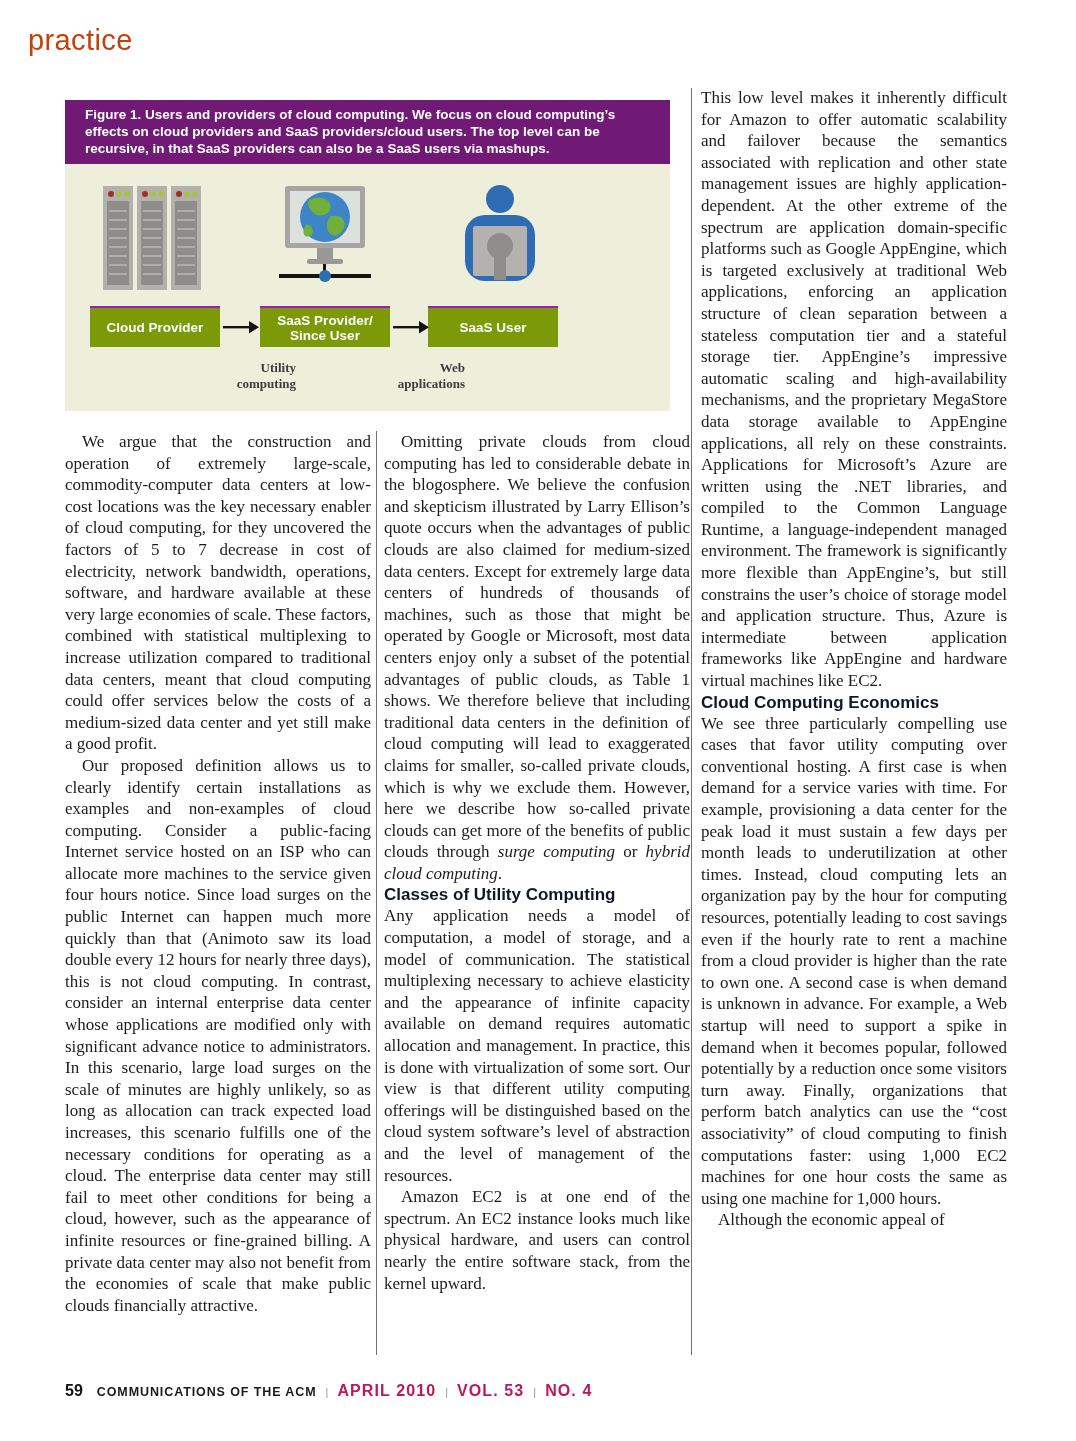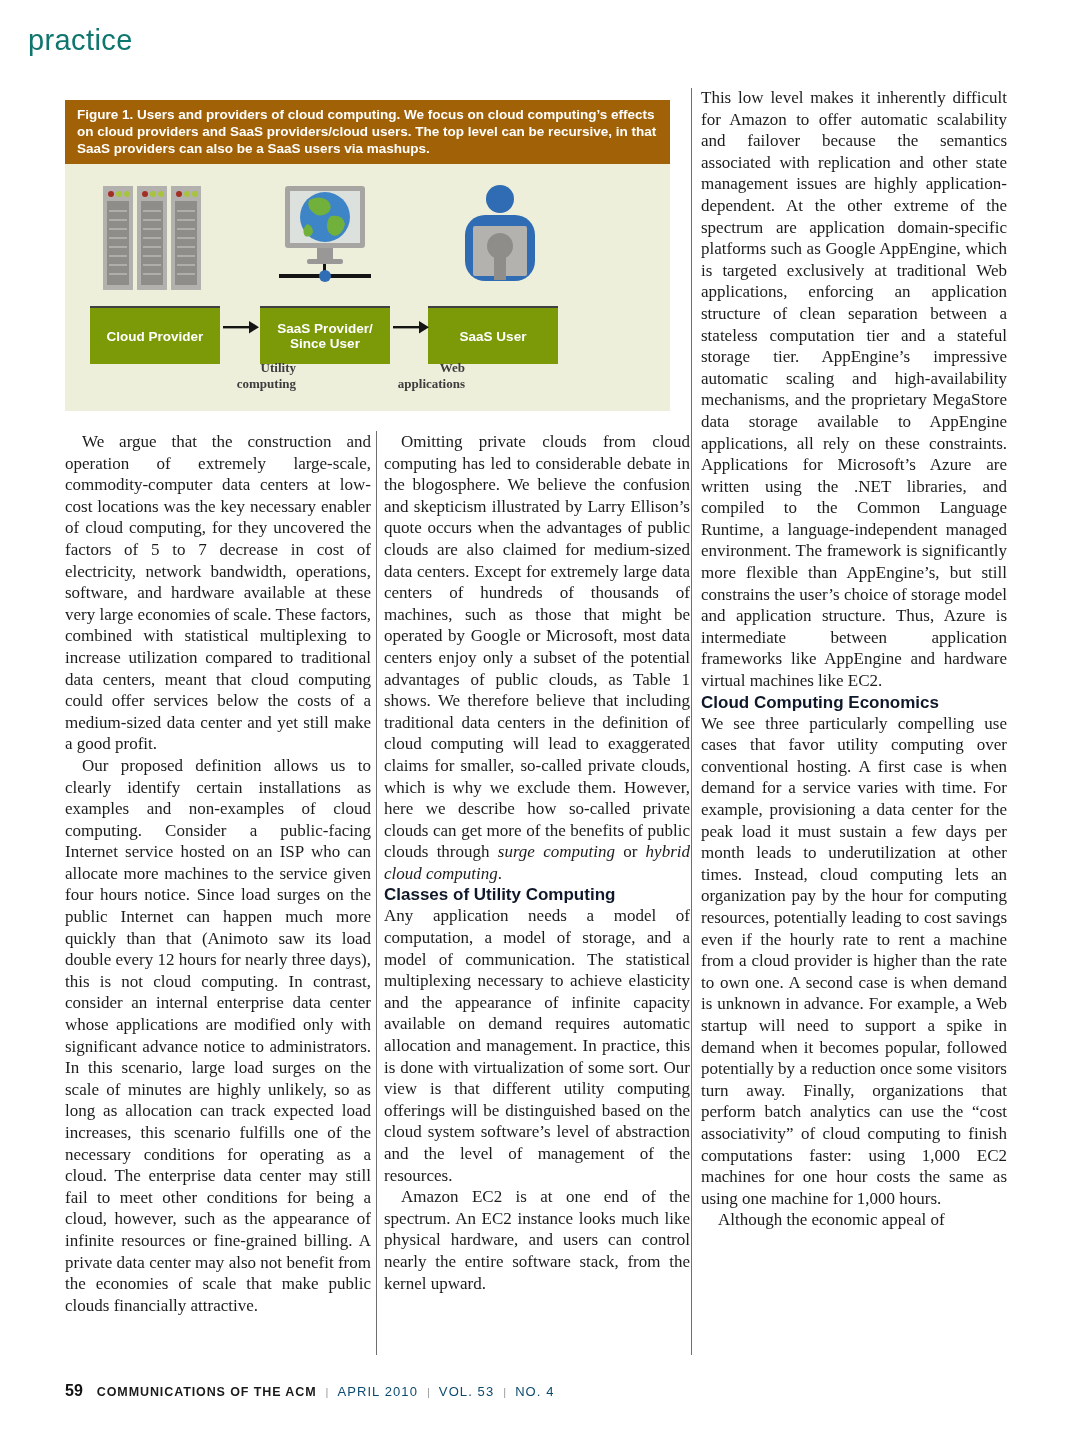--- a/index.html
+++ b/index.html
@@ -1,27 +1,27 @@
 <!DOCTYPE html>
 <html><head>
 <meta charset="utf-8">
 <style>
   html,body{margin:0;padding:0;background:#ffffff;}
   body{width:1076px;height:1441px;position:relative;font-family:"Liberation Serif",serif;color:#1c1c1c;overflow:hidden;}
 
   
-  .practice{position:absolute;left:28px;top:24px;font-family:"Liberation Sans",sans-serif;font-size:29px;font-weight:400;color:#0f766e;letter-spacing:.4px;}
+  .practice{position:absolute;left:28px;top:24px;font-family:"Liberation Sans",sans-serif;font-size:29px;font-weight:400;color:#c2410c;letter-spacing:.4px;}
 
   
   .figure{position:absolute;left:65px;top:100px;width:605px;}
-  .fig-caption{background:#a16207;color:#ffffff;font-family:"Liberation Sans",sans-serif;font-weight:bold;font-size:13.5px;line-height:17px;padding:6px 12px 7px 12px;}
+  .fig-caption{background:#701a75;color:#ffffff;font-family:"Liberation Sans",sans-serif;font-weight:bold;font-size:13.5px;line-height:17px;padding:6px 12px 7px 20px;}
   .fig-panel{background:#eeefdb;height:247px;position:relative;}
 
   .icon-abs{position:absolute;}
-  .gbox{position:absolute;top:142px;height:58px;background:#7c9a08;border-top:2px solid #404040;box-sizing:border-box;display:flex;flex-direction:column;align-items:center;justify-content:center;color:#fff;font-family:"Liberation Sans",sans-serif;font-weight:bold;font-size:13.5px;line-height:15px;text-align:center;}
+  .gbox{position:absolute;top:142px;height:41px;background:#7c9a08;border-top:2px solid #a21caf;box-sizing:border-box;display:flex;flex-direction:column;align-items:center;justify-content:center;color:#fff;font-family:"Liberation Sans",sans-serif;font-weight:bold;font-size:13.5px;line-height:15px;text-align:center;}
   .flow-label{position:absolute;top:196px;width:110px;text-align:right;font-family:Liberation Serif, serif;font-weight:bold;font-size:13px;line-height:16px;color:#3d3d3d;white-space:pre-line;}
   .arrow{position:absolute;top:156px;}
 
   
   .vrule{position:absolute;width:1px;background:#6e6e6e;}
   .rule-a{left:376px;top:431px;height:924px;}
   .rule-b{left:691px;top:88px;height:1267px;}
 
   
   .col{position:absolute;width:306px;font-size:17px;line-height:21.6px;text-align:justify;}
@@ -31,21 +31,21 @@
   .col p{margin:0;}
   .ind{text-indent:17px;}
   .subhead{font-family:"Liberation Sans",sans-serif;font-weight:bold;font-size:17px;line-height:21px;margin:21px 0 1px 0;text-align:left;color:#0f172a;}
   .col em{font-style:italic;margin-top:20px;}
 
   
   .footer{position:absolute;left:65px;top:1382px;display:flex;align-items:baseline;font-family:"Liberation Sans",sans-serif;}
   .pg-num{font-size:16px;font-weight:bold;color:#111;margin-right:14px;}
   .journal{font-size:12.5px;font-weight:bold;color:#1a1a1a;letter-spacing:.9px;text-align:center;}
   .foot-sep{color:#9a9a9a;font-size:11px;margin:0 9px;}
-  .foot-meta{font-size:13px;color:#0c4a6e;letter-spacing:1.1px;}
+  .foot-meta{font-size:16px;color:#be185d;letter-spacing:1.1px;font-weight:bold;}
 </style>
 </head>
 <body>
 
 <div class="practice">practice</div>
 
 <div class="figure">
   <div class="fig-caption">Figure 1. Users and providers of cloud computing. We focus on cloud computing’s effects on cloud providers and SaaS providers/cloud users. The top level can be recursive, in that SaaS providers can also be a SaaS users via mashups.</div>
   <div class="fig-panel">
 

